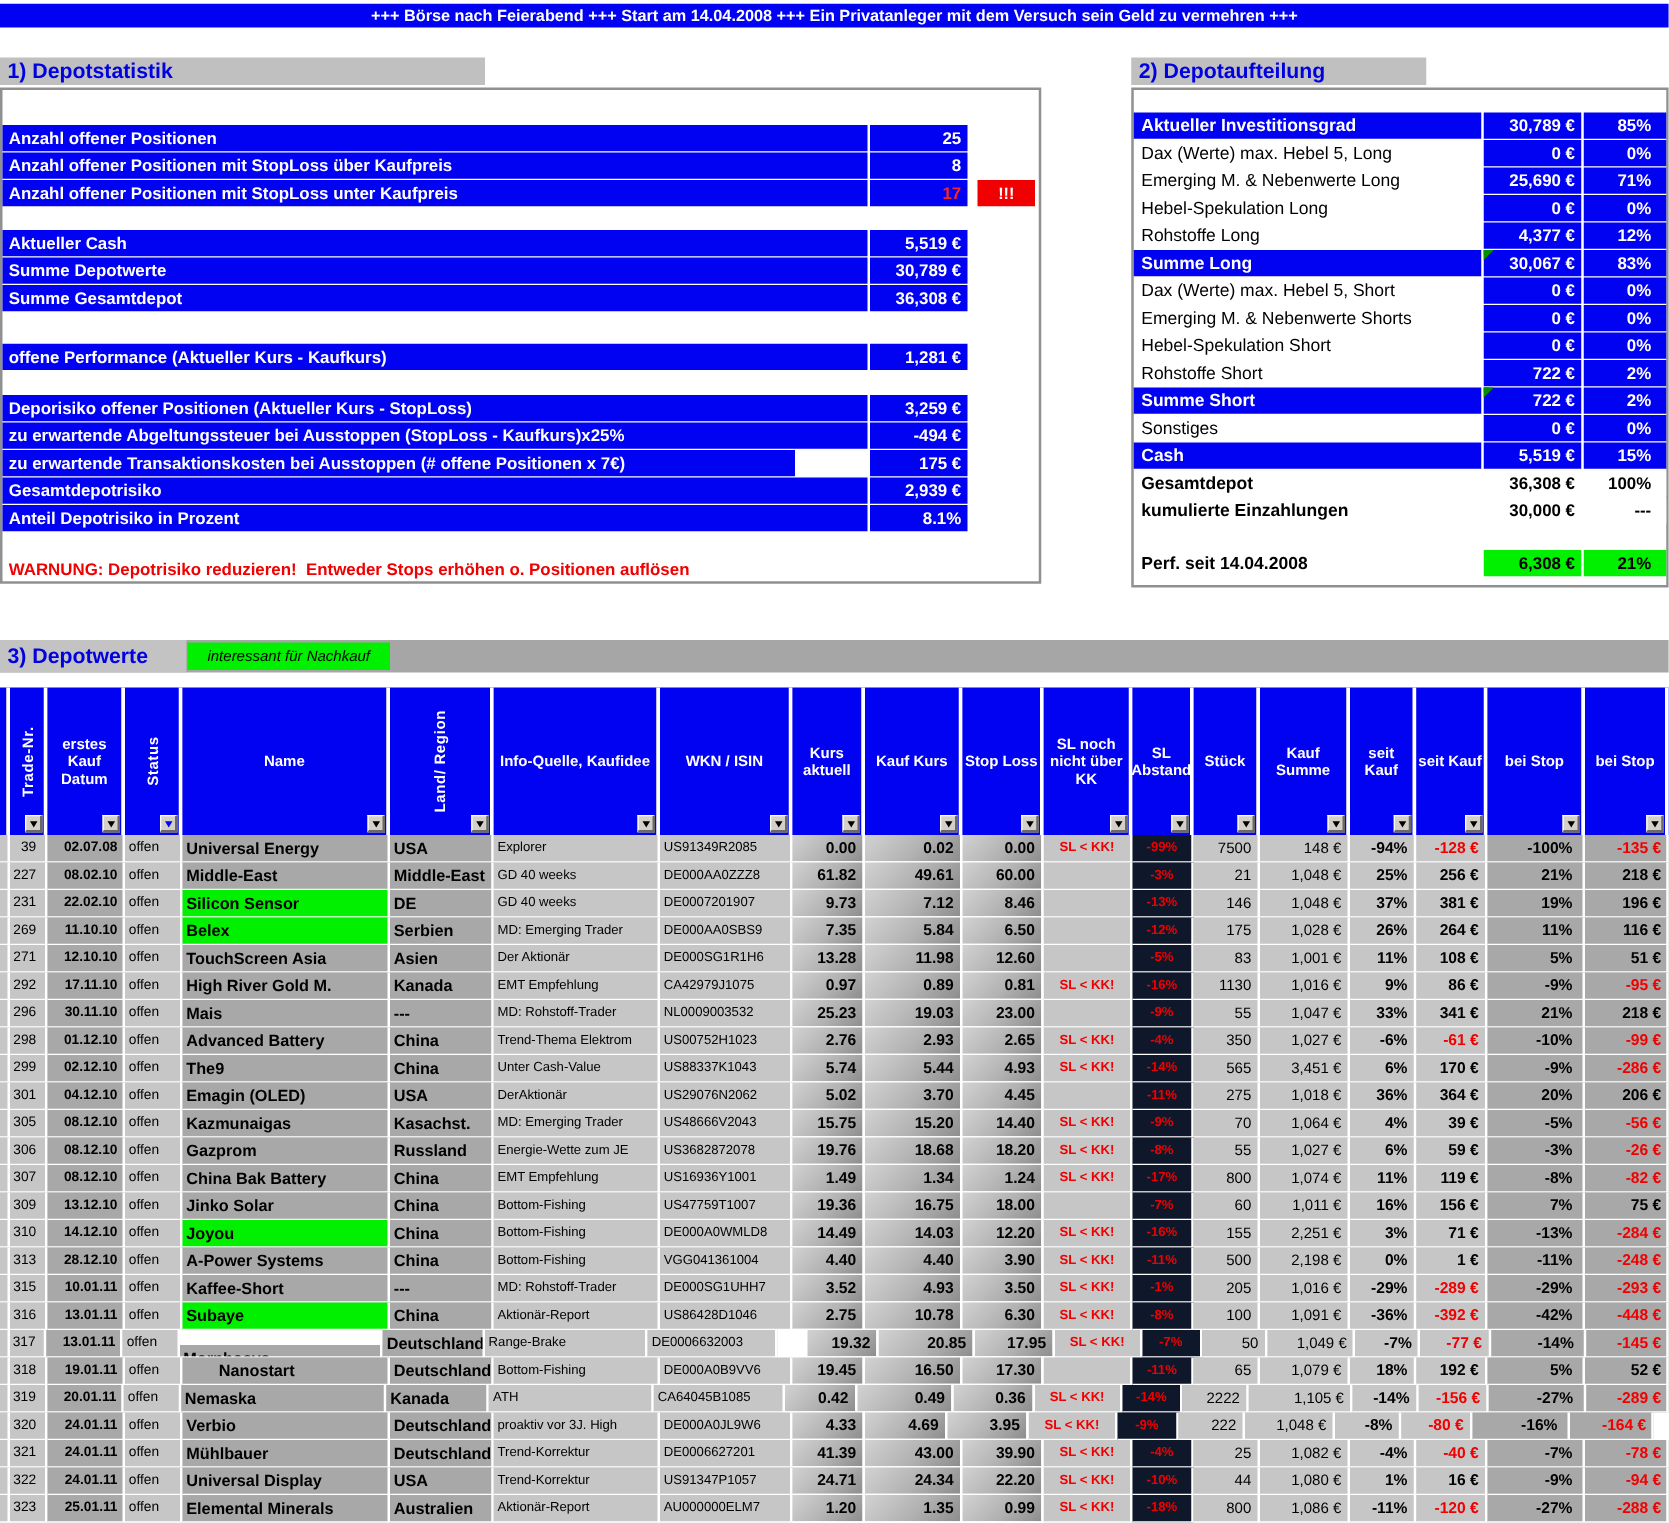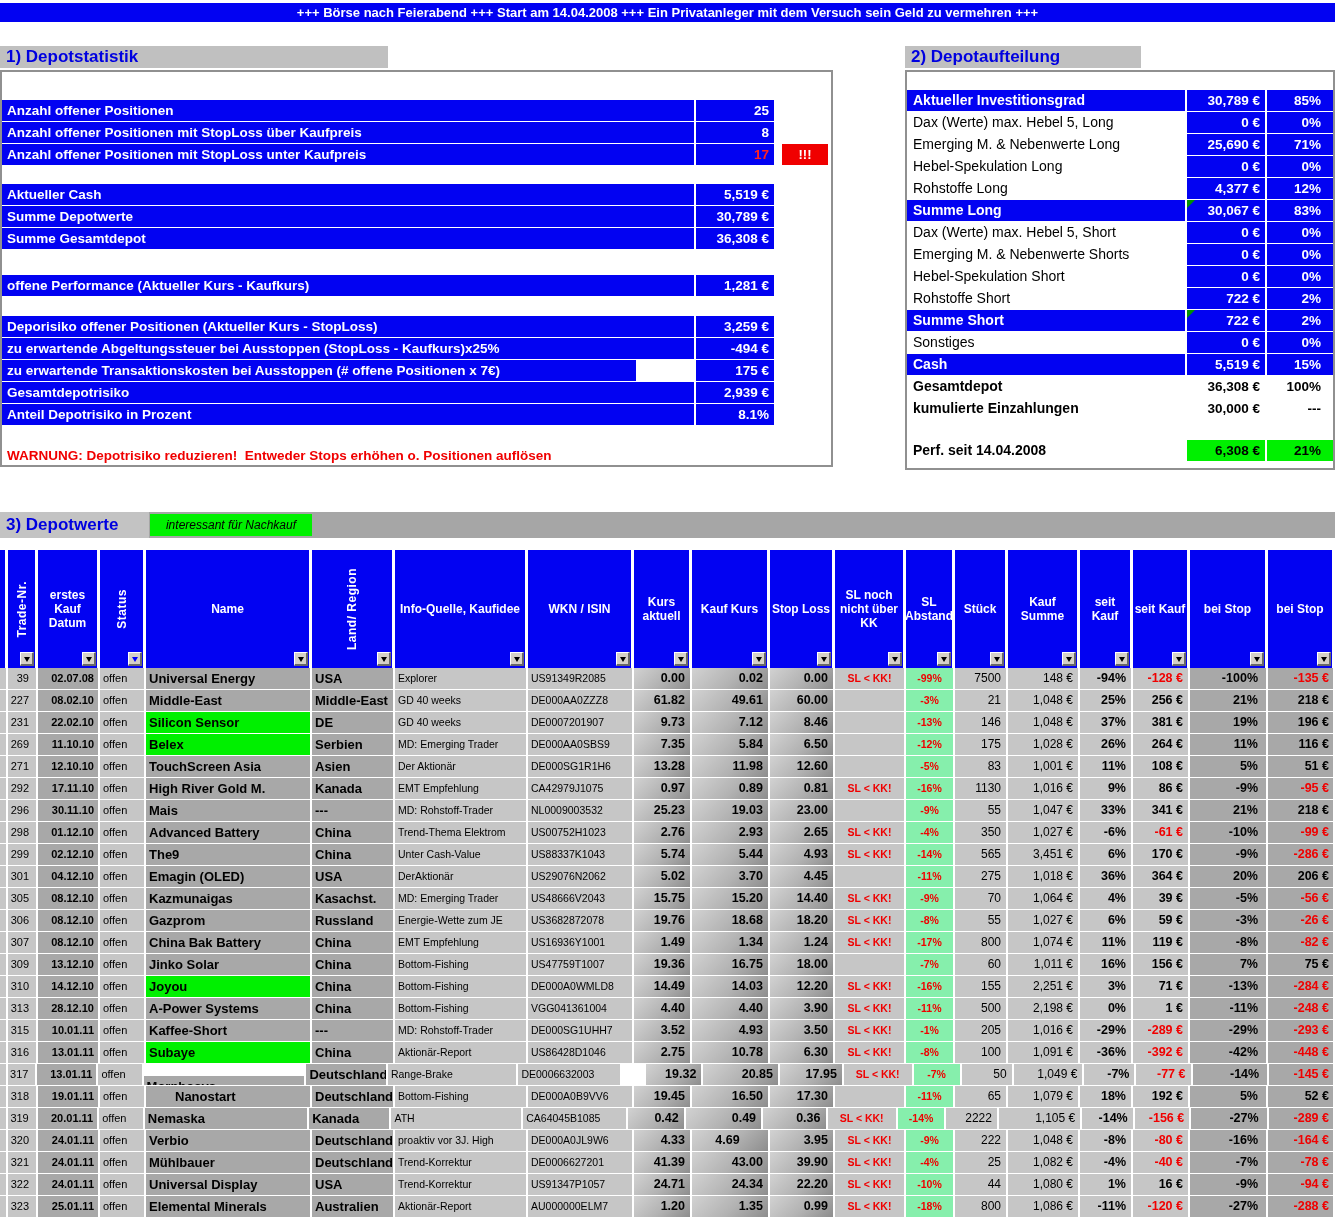--- a/index.html
+++ b/index.html
@@ -80,21 +80,21 @@
   .c-datum{background:#a8a8a8;font-weight:bold;font-size:11px;text-align:right;padding-right:4px}
   .c-status{background:#c6c6c6;font-size:11px;padding-left:3px}
   .c-name{background:#a8a8a8;font-weight:bold;font-size:13px;padding-left:3px}
   .c-name.hl{background:#00f000}
   .c-land{background:#a8a8a8;font-weight:bold;font-size:13px;padding-left:3px}
   .c-info{background:#c6c6c6;font-size:10.5px;padding-left:3px}
   .c-wkn{background:#c6c6c6;font-size:10.5px;padding-left:3px}
   .c-kurs{font-weight:bold;font-size:12.5px;text-align:right;padding-right:5px;
           background:linear-gradient(135deg,#d2d2d2 0%,#b2b2b2 55%,#8d8d8d 100%)}
   .c-slkk{background:#c6c6c6;color:#f00000;font-weight:bold;font-size:10.5px;text-align:center}
-  .c-slab{background:#86efac;color:#f00000;font-weight:bold;font-size:10.5px;text-align:center}
+  .c-slab{background:#0f172a;color:#f00000;font-weight:bold;font-size:10.5px;text-align:center}
   .c-stk{background:#c6c6c6;text-align:right;padding-right:5px}
   .c-ksum{background:#c6c6c6;text-align:right;padding-right:5px}
   .c-skp{background:#c6c6c6;font-weight:bold;font-size:12.5px;text-align:right;padding-right:5px}
   .c-ske{background:#c6c6c6;font-weight:bold;font-size:12.5px;text-align:right;padding-right:5px}
   .c-bsp{background:#a8a8a8;font-weight:bold;font-size:12.5px;text-align:right;padding-right:8px}
   .c-bse{background:#a8a8a8;font-weight:bold;font-size:12.5px;text-align:right;padding-right:4px}
   .neg{color:#f00000}
 </style>
 </head>
 <body>
@@ -806,21 +806,21 @@
     <div class="trow">
       <div class="tcell c0" style="width: 8px;"></div>
       <div class="tcell c-trade" style="width: 30px;">320</div>
       <div class="tcell c-datum" style="width: 62px;">24.01.11</div>
       <div class="tcell c-status" style="width: 46px;">offen</div>
       <div class="tcell c-name" style="width: 166px;">Verbio</div>
       <div class="tcell c-land" style="width: 83px;">Deutschland</div>
       <div class="tcell c-info" style="width: 133px;">proaktiv vor 3J. High</div>
       <div class="tcell c-wkn" style="width: 106px;">DE000A0JL9W6</div>
       <div class="tcell c-kurs" style="width: 58px;">4.33</div>
-      <div class="tcell c-kurs" style="width: 78px; text-align: center;">4.69</div>
+      <div class="tcell c-kurs" style="width: 66px;">4.69</div>
       <div class="tcell c-kurs" style="width: 65px;">3.95</div>
       <div class="tcell c-slkk" style="width: 71px;">SL &lt; KK!</div>
       <div class="tcell c-slab" style="width: 49px;">-9%</div>
       <div class="tcell c-stk" style="width: 53px;">222</div>
       <div class="tcell c-ksum" style="width: 72px;">1,048 €</div>
       <div class="tcell c-skp" style="width: 53px;">-8%</div>
       <div class="tcell c-ske neg" style="width: 57px;">-80 €</div>
       <div class="tcell c-bsp" style="width: 78px;">-16%</div>
       <div class="tcell c-bse neg" style="width: 67px;">-164 €</div>
     </div>

